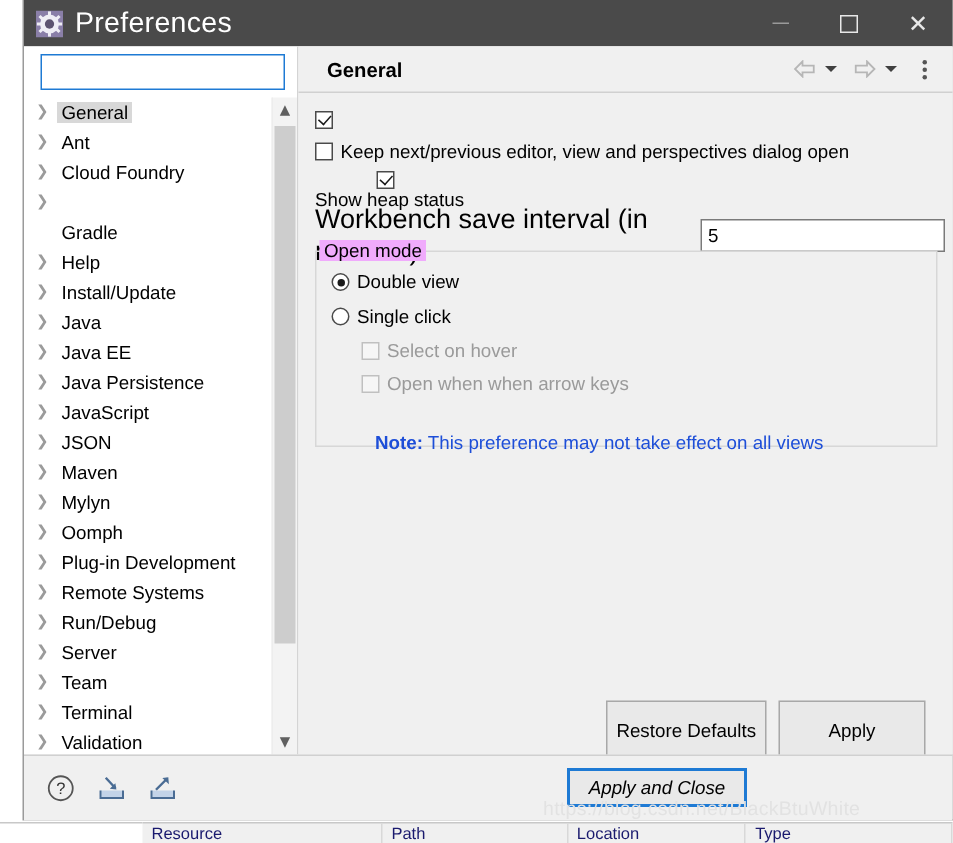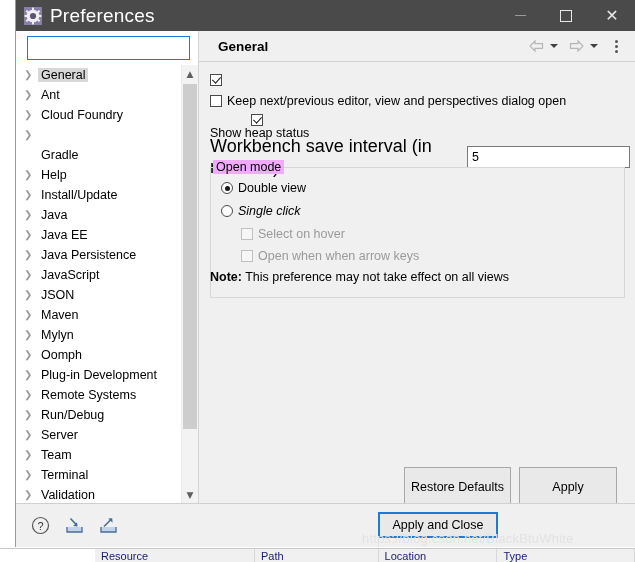--- a/index.html
+++ b/index.html
@@ -207,22 +207,22 @@
   .rbox {
     width: 12px; height: 12px; border: 1px solid #4a4a4a;
     border-radius: 50%; background: #fff;
     box-sizing: border-box; flex: none; margin-right: 5px; position: relative;
   }
   .rbox.checked::after {
     content: ""; position: absolute; left: 2.5px; top: 2.5px;
     width: 5px; height: 5px; border-radius: 50%; background: #1a1a1a;
   }
   #note-row {
-    position: absolute; left: 11px; top: 208px;
-    font-size: 12.5px; color: #000000;
+    position: absolute; left: 11px; top: 226px;
+    font-size: 12.5px; color: #1d4ed8; padding-left: 40px;
   }
   #note-row b { font-weight: bold; }
 
   
   .pg-btn {
     position: absolute; height: 40px;
     border: 1px solid #a8a8a8; background: #e9e9e9;
     font-size: 12.5px; color: #000;
     display: flex; align-items: center; justify-content: center;
     box-sizing: border-box;
@@ -240,20 +240,21 @@
   }
   .foot-icon { margin-left: 0; width: 28px; height: 24px;
                display:flex; align-items:center; justify-content:center; }
   #help-icon-wrap { margin-left: 10px; }
   .foot-btn {
     height: 26px; border: 1px solid #a8a8a8; background: #e9e9e9;
     font-size: 12.5px; color: #000;
     display: flex; align-items: center; justify-content: center;
     box-sizing: border-box;
     font-family: "Liberation Sans", sans-serif;
+    font-style: italic;
   }
   #apply-close-btn {
     position: absolute; right: 137px; top: 8px; width: 120px;
     border: 2px solid #1e7ad4; background: #e9e9e9;
   }
   #cancel-btn { position: absolute; right: 10px; top: 9px; width: 118px; }
 
   #watermark {
     position: absolute; left: 362px; top: 531px;
     font-size: 13px; color: #e2e2e2;
@@ -470,21 +471,21 @@
         </div>
 
         <div id="open-mode-group"></div>
         <div id="open-mode-legend">Open mode</div>
 
         <div class="radio-row" style="left:22px; top:119px;">
           <span class="rbox checked"></span>
           <span>Double view</span>
         </div>
 
-        <div class="radio-row" style="left:22px; top:142px;font-style:italic;">
+        <div class="radio-row" style="left:22px; top:142px;">
           <span class="rbox"></span>
           <span>Single click</span>
         </div>
 
         <div class="chk-row disabled" style="left:42px; top:165px;">
           <span class="cbox disabled"></span>
           <span>Select on hover</span>
         </div>
 
         <div class="chk-row disabled" style="left:42px; top:187px;">

